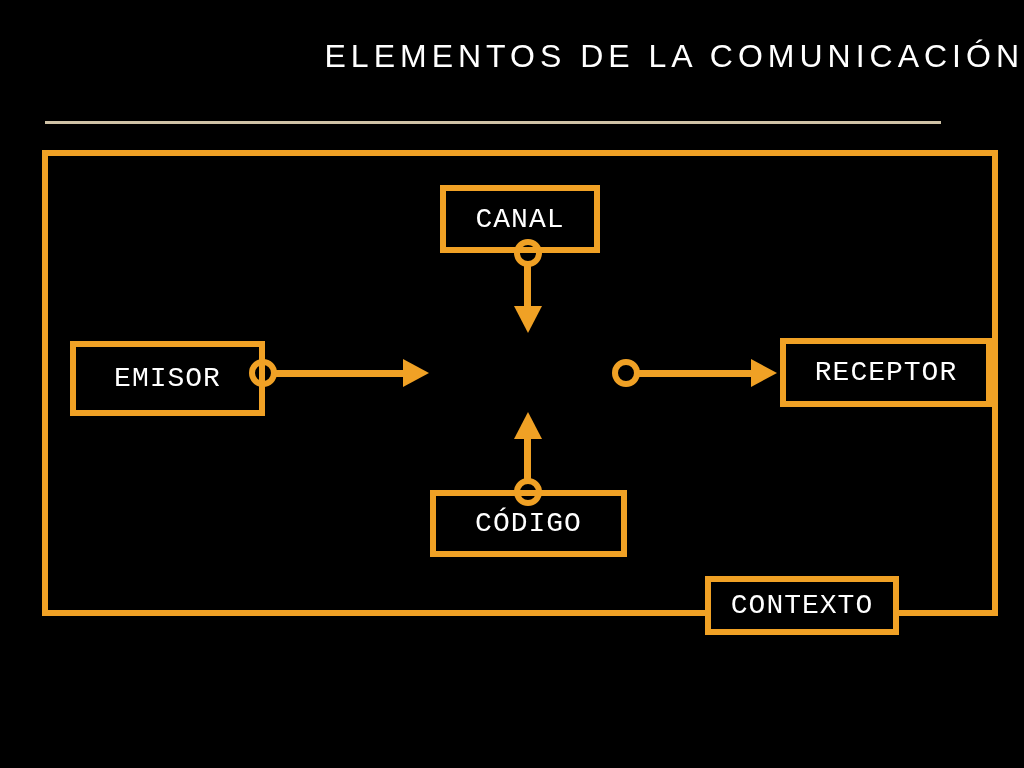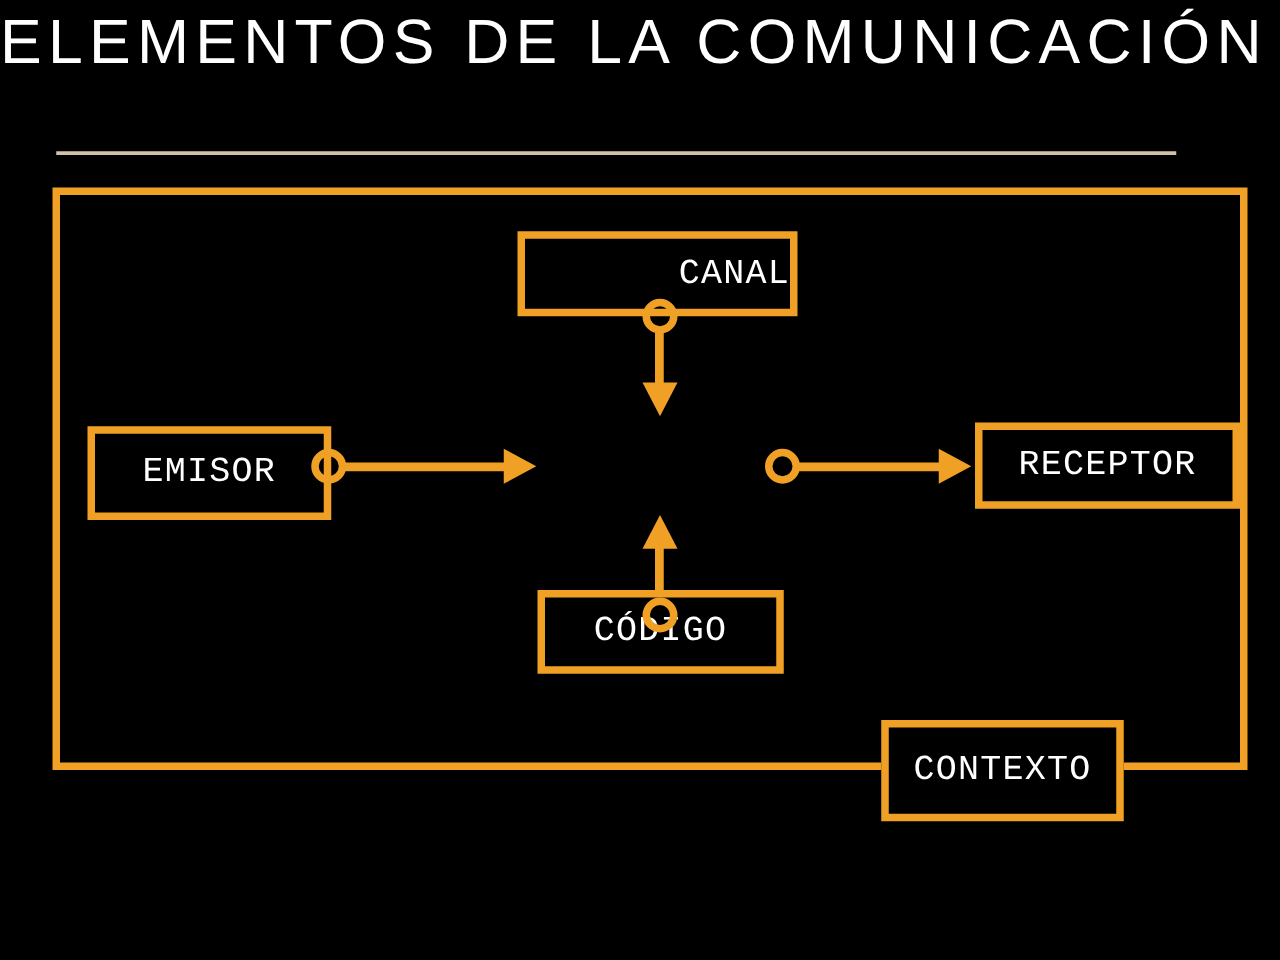--- a/index.html
+++ b/index.html
@@ -12,28 +12,28 @@
   .stage {
     position: relative;
     width: 1024px;
     height: 768px;
     background: var(--bg);
     overflow: hidden;
     font-family: "Liberation Sans", sans-serif;
   }
   .title {
     position: absolute;
-    top: 10px;
+    top: 33px;
     left: 0;
     width: 100%;
     margin: 0;
-    text-align: left;
+    text-align: right;
     color: var(--white);
     font-family: "Liberation Sans", sans-serif;
-    font-size: 50px;
+    font-size: 32px;
     font-weight: 400;
     letter-spacing: 5px;
     line-height: 46px;
     white-space: nowrap;
   }
   .title-underline {
     position: absolute;
     left: 45px;
     top: 121px;
     width: 896px;
@@ -59,26 +59,26 @@
     display: flex;
     align-items: center;
     justify-content: center;
     color: var(--white);
     font-family: "Liberation Mono", "DejaVu Sans Mono", monospace;
     font-size: 28px;
     letter-spacing: 1px;
     z-index: 2;
     white-space: nowrap;
   }
-  .node-canal    { left: 414px; top: 185px; width: 224px; height: 68px; justify-content: flex-end; }
+  .node-canal    { left: 440px; top: 185px; width: 160px; height: 68px; }
   .node-mensaje  { left: 430px; top: 337px; width: 196px; height: 71px; }
   .node-emisor   { left: 70px;  top: 341px; width: 195px; height: 75px; }
   .node-receptor { left: 780px; top: 338px; width: 212px; height: 69px; }
-  .node-codigo   { left: 430px; top: 472px; width: 197px; height: 67px; }
-  .node-contexto { left: 705px; top: 576px; width: 194px; height: 81px; }
+  .node-codigo   { left: 430px; top: 490px; width: 197px; height: 67px; }
+  .node-contexto { left: 705px; top: 576px; width: 194px; height: 59px; }
 
   .port {
     position: absolute;
     width: 28px;
     height: 28px;
     border: 6px solid var(--orange);
     border-radius: 50%;
     box-sizing: border-box;
     background: transparent;
     z-index: 3;

